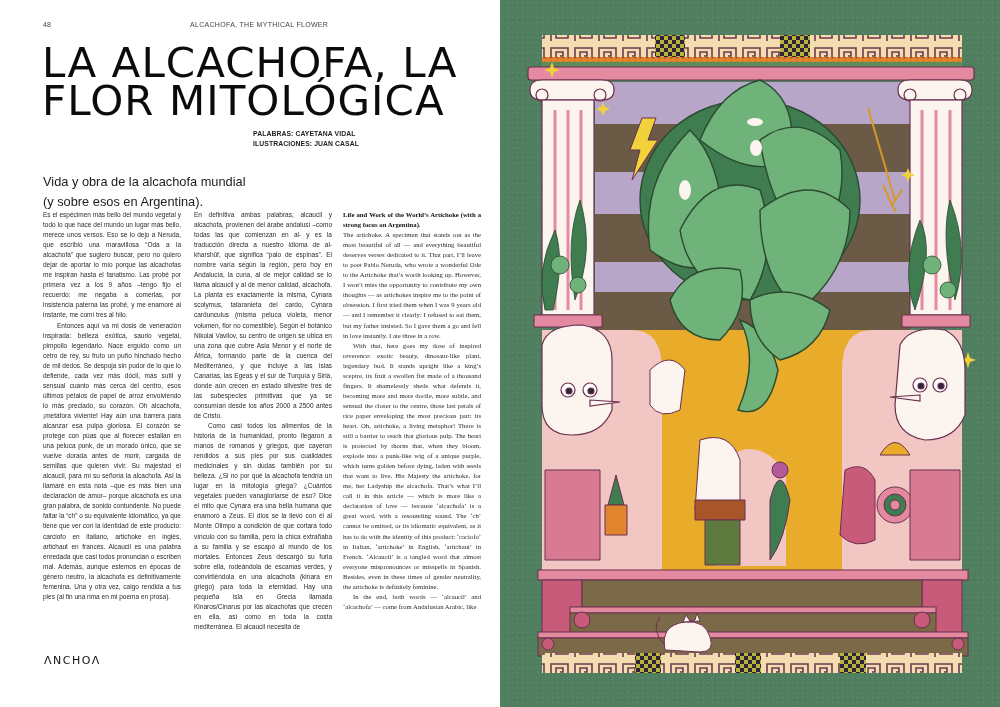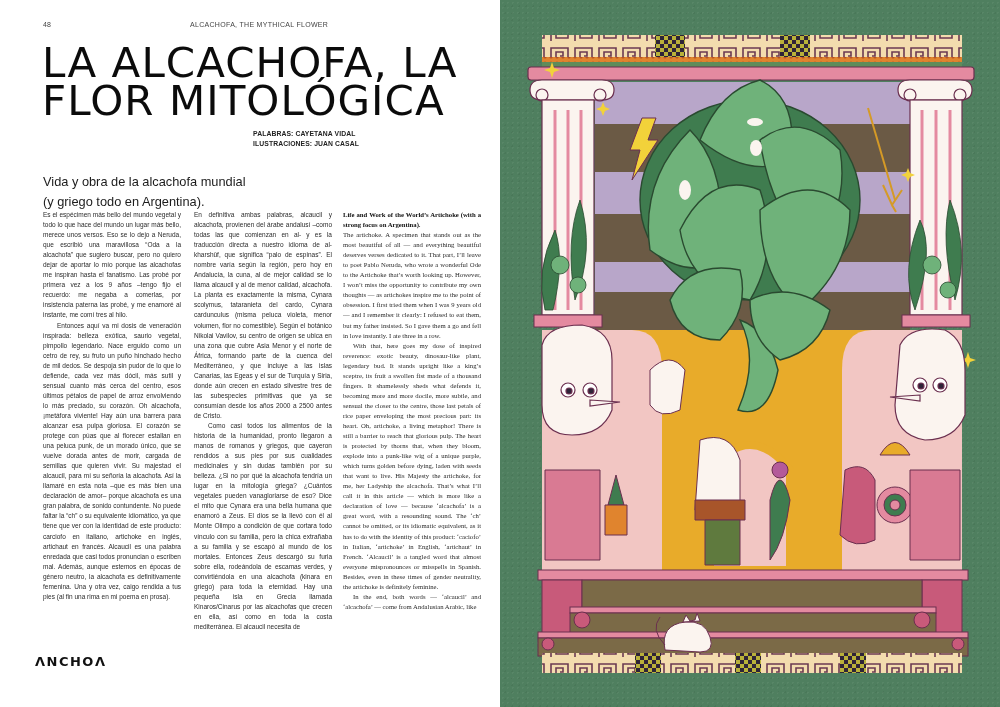--- a/index.html
+++ b/index.html
@@ -33,21 +33,21 @@
   .col { position: absolute; top: 210px; width: 138px; font-size: 6.5px; line-height: 10.05px; color: #2a2a2a; text-align: justify; hyphens: auto; }
   .col p { margin: 0; text-indent: 0; }
   .col p + p { text-indent: 14px; }
   .col1 { left: 43px; }
   .col2 { left: 194px; }
   .col3 { left: 343px; font-family: "Liberation Serif", serif; font-size: 6.7px; line-height: 10.05px; color: #2b2b2b; }
   .col3 .en-head { font-weight: 700; color: #111; text-indent: 0; }
   .col3 p + p { text-indent: 10px; }
   .col3 p.en-first { text-indent: 0; }
 
-  .logo { position: absolute; top: 654px; left: 35px; font-size: 13px; letter-spacing: 1.5px; font-weight: 700; color: #111; font-family: "DejaVu Sans", sans-serif; }
+  .logo { position: absolute; top: 654px; left: 44px; font-size: 11px; letter-spacing: 1.5px; font-weight: 400; color: #111; font-family: "DejaVu Sans", sans-serif; }
 
   
   .illus { position: absolute; left: 0; top: 0; width: 500px; height: 707px; }
 </style>
 </head>
 <body>
 
 <div class="spread">
 
   <div class="page-left">
@@ -59,21 +59,21 @@
       <span>FLOR MITOLÓGICA</span>
     </h1>
 
     <div class="byline">
       <div>PALABRAS: CAYETANA VIDAL</div>
       <div>ILUSTRACIONES: JUAN CASAL</div>
     </div>
 
     <div class="deck">
       <div>Vida y obra de la alcachofa mundial</div>
-      <div>(y griego todo en Argentina).</div>
+      <div>(y sobre esos en Argentina).</div>
     </div>
 
     <div class="col col1">
       <p>Es el espécimen más bello del mundo vegetal y todo lo que hace del mundo un lugar más bello, merece unos versos. Eso se lo dejo a Neruda, que escribió una maravillosa “Oda a la alcachofa” que sugiero buscar, pero no quiero dejar de aportar lo mío porque las alcachofas me inspiran hasta el fanatismo. Las probé por primera vez a los 9 años –tengo fijo el recuerdo: me negaba a comerlas, por insistencia paterna las probé, y me enamoré al instante, me comí tres al hilo.</p>
       <p>Entonces aquí va mi dosis de veneración inspirada: belleza exótica, saurio vegetal, pimpollo legendario. Nace erguido como un cetro de rey, su fruto un puño hinchado hecho de mil dedos. Se despoja sin pudor de lo que lo defiende, cada vez más dócil, más sutil y sensual cuanto más cerca del centro, esos últimos pétalos de papel de arroz envolviendo lo más preciado, su corazón. Oh alcachofa, ¡metáfora viviente! Hay aún una barrera para alcanzar esa pulpa gloriosa. El corazón se protege con púas que al florecer estallan en una peluca punk, de un morado único, que se vuelve dorada antes de morir, cargada de semillas que quieren vivir. Su majestad el alcaucil, para mí su señoría la alcachofa. Así la llamaré en esta nota –que es más bien una declaración de amor– porque alcachofa es una gran palabra, de sonido contundente. No puede faltar la “ch” o su equivalente idiomático, ya que tiene que ver con la identidad de este producto: carciofo en italiano, artichoke en inglés, artichaut en francés. Alcaucil es una palabra enredada que casi todos pronuncian o escriben mal. Además, aunque estemos en épocas de género neutro, la alcachofa es definitivamente femenina. Una y otra vez, caigo rendida a tus pies (al fin una rima en mi poema en prosa).</p>
     </div>
 
     <div class="col col2">
       <p>En definitiva ambas palabras, alcaucil y alcachofa, provienen del árabe andalusí –como todas las que comienzan en al- y es la traducción directa a nuestro idioma de al-kharshûf, que significa “palo de espinas”. El nombre varía según la región, pero hoy en Andalucía, la cuna, al de mejor calidad se lo llama alcaucil y al de menor calidad, alcachofa. La planta es exactamente la misma, Cynara scolymus, tataranieta del cardo, Cynara cardunculus (misma peluca violeta, menor volumen, flor no comestible). Según el botánico Nikolai Vavilov, su centro de origen se ubica en una zona que cubre Asia Menor y el norte de África, formando parte de la cuenca del Mediterráneo, y que incluye a las islas Canarias, las Egeas y el sur de Turquía y Siria, donde aún crecen en estado silvestre tres de las subespecies primitivas que ya se consumían desde los años 2000 a 2500 antes de Cristo.</p>
       <p>Como casi todos los alimentos de la historia de la humanidad, pronto llegaron a manos de romanos y griegos, que cayeron rendidos a sus pies por sus cualidades medicinales y sin dudas también por su belleza. ¿Si no por qué la alcachofa tendría un lugar en la mitología griega? ¿Cuántos vegetales pueden vanagloriarse de eso? Dice el mito que Cynara era una bella humana que enamoró a Zeus. El dios se la llevó con él al Monte Olimpo a condición de que cortara todo vínculo con su familia, pero la chica extrañaba a su familia y se escapó al mundo de los mortales. Entonces Zeus descargó su furia sobre ella, rodeándola de escamas verdes, y convirtiéndola en una alcachofa (kinara en griego) para toda la eternidad. Hay una pequeña isla en Grecia llamada Kinaros/Cinarus por las alcachofas que crecen en ella, así como en toda la costa mediterránea. El alcaucil necesita de</p>

